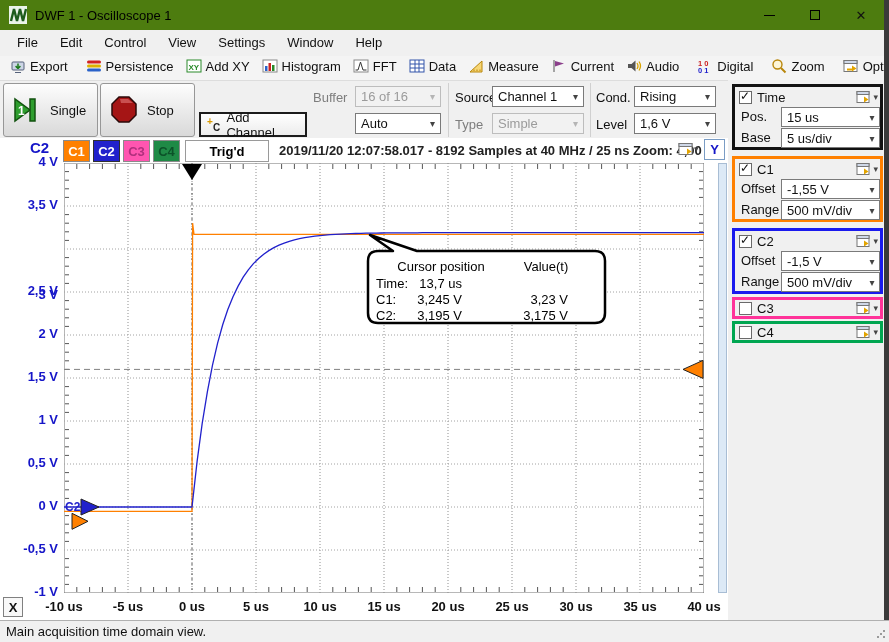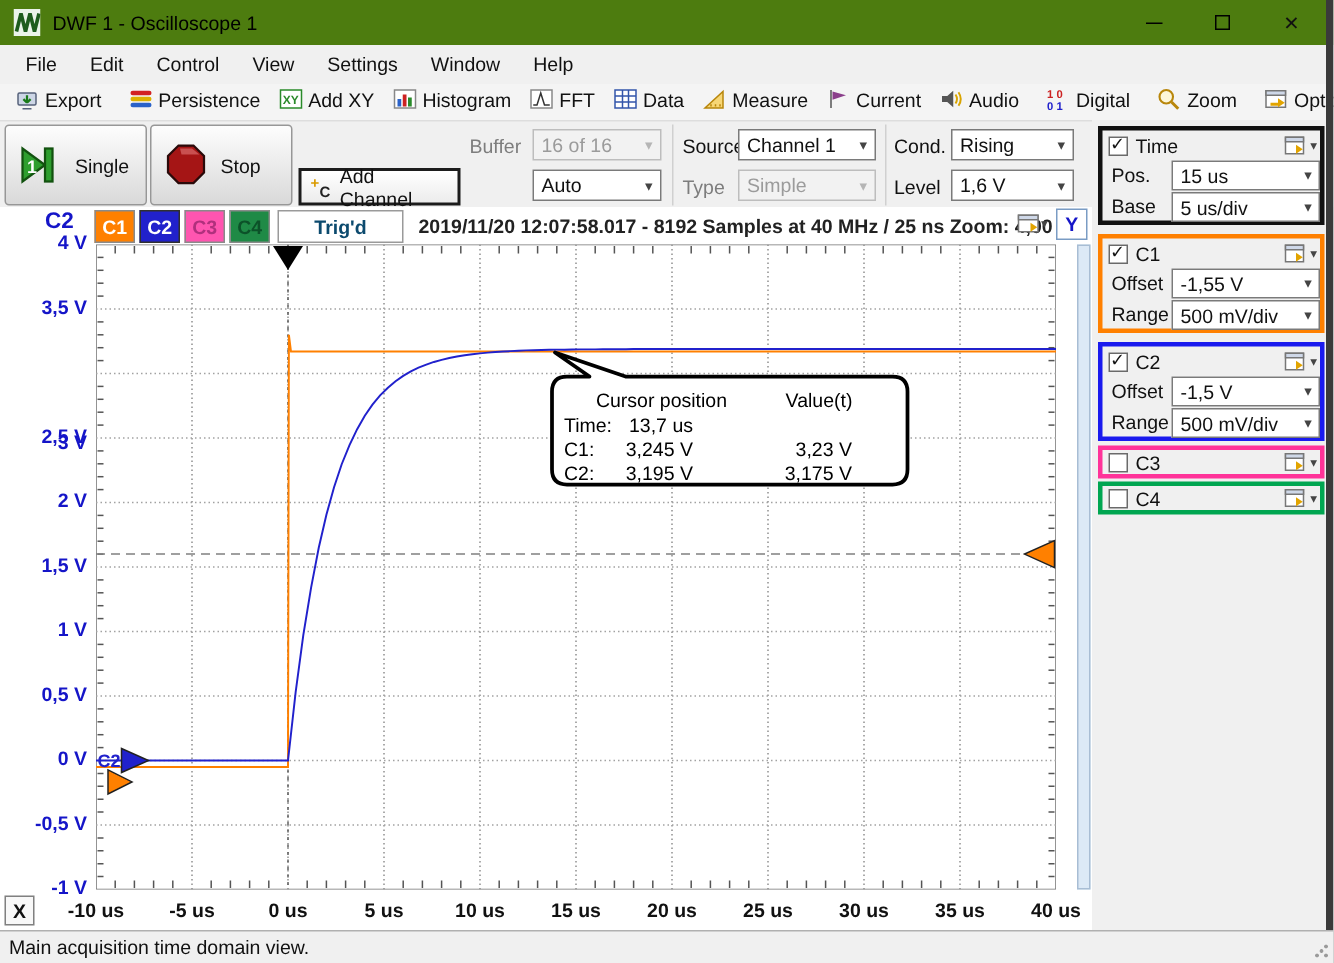--- a/index.html
+++ b/index.html
@@ -30,21 +30,21 @@
   .dim{color:#7d7d7d;}
   .combo{position:absolute;height:21px;background:#fff;border:1px solid #7a7a7a;display:flex;align-items:center;padding-left:5px;font-size:13px;}
   .combo .dd-arrow{margin-left:auto;width:15px;text-align:center;color:#444;font-size:10px;}
   .combo.dis{background:#f2f2f2;border-color:#bdbdbd;color:#9b9b9b;}
   .combo.dis .dd-arrow{color:#b5b5b5;}
   .vsep{position:absolute;top:82px;width:1px;height:54px;background:#d0d0d0;}
   
   .plotheader{position:absolute;left:0;top:138px;width:728px;height:25px;background:#fff;}
   .axisch{position:absolute;left:30px;top:1px;color:#1515c8;font-weight:bold;font-size:15px;}
   .badge{position:absolute;top:2px;width:27px;height:22px;border:1px solid #8a8a8a;display:flex;align-items:center;justify-content:center;font-weight:bold;font-size:13px;background:#eee;}
-  .trigd{position:absolute;left:185px;top:2px;width:84px;height:22px;background:#fff;border:1px solid #9a9a9a;display:flex;align-items:center;justify-content:center;color:#0c4a6e;font-weight:bold;}
+  .trigd{position:absolute;left:185px;top:2px;width:84px;height:22px;background:#fff;border:1px solid #9a9a9a;display:flex;align-items:center;justify-content:center;color:#000000;font-weight:bold;}
   .acqinfo{position:absolute;left:279px;top:5px;font-weight:600;color:#222;white-space:nowrap;}
   .optbtn{display:inline-flex;align-items:center;}
   .ybtn{position:absolute;left:704px;top:1px;width:21px;height:21px;border:1px solid #7a9cc4;background:#fff;color:#1515c8;font-weight:bold;display:flex;align-items:center;justify-content:center;}
   .ylab{position:absolute;left:0;width:58px;text-align:right;color:#1515c8;font-weight:bold;font-size:13px;}
   .xlab{position:absolute;top:599px;width:64px;text-align:center;color:#111;font-weight:bold;font-size:13px;}
   .xbtn{position:absolute;left:3px;top:597px;width:20px;height:20px;border:1px solid #808080;background:#f8f8f8;font-weight:bold;display:flex;align-items:center;justify-content:center;}
   .plotsvg{position:absolute;left:64px;top:163px;}
   .vscroll{position:absolute;left:718px;top:163px;width:9px;height:430px;background:#dce9f6;border:1px solid #a8bdd4;}
   
   .rightpanel{position:absolute;left:728px;top:80px;width:161px;height:540px;background:#f0f0f0;}

